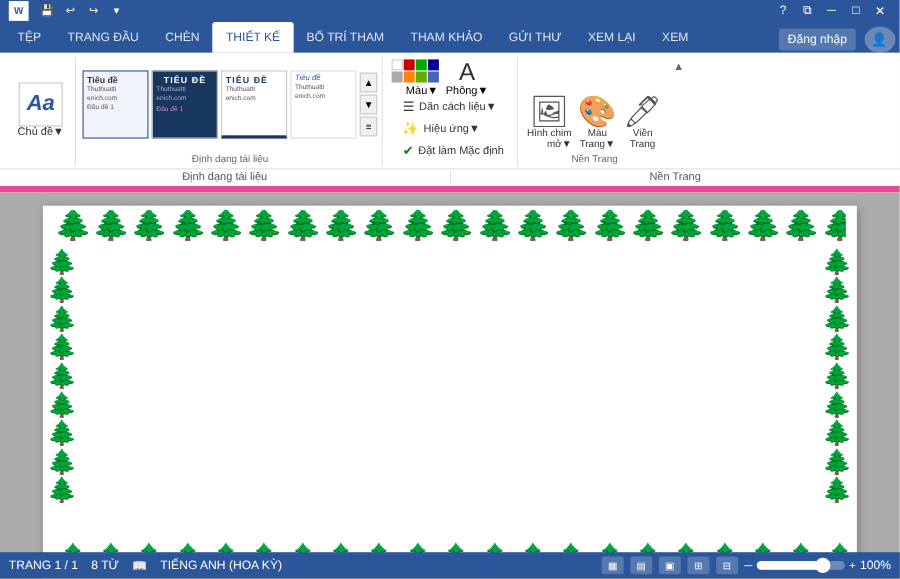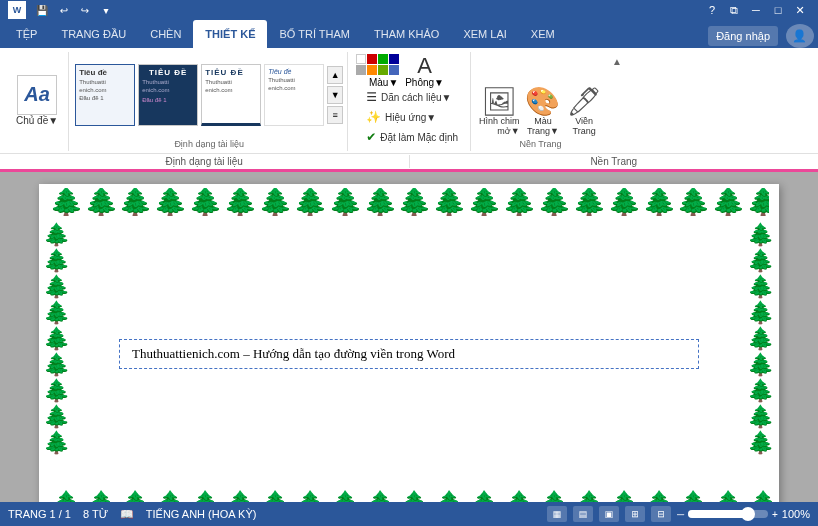--- a/index.html
+++ b/index.html
@@ -20,21 +20,21 @@
     .title-btn {
       width: 20px; height: 20px; display: flex; align-items: center; justify-content: center;
       color: white; font-size: 11px; cursor: pointer; border: none; background: transparent;
     }
 
     .quick-access { display: flex; align-items: center; gap: 3px; }
     .qa-btn { width: 18px; height: 18px; display: flex; align-items: center; justify-content: center; color: white; font-size: 10px; cursor: pointer; }
     .word-icon { width: 18px; height: 18px; background: #fff; color: #2b579a; font-size: 9px; font-weight: bold; display: flex; align-items: center; justify-content: center; margin-right: 4px; }
 
     
-    .ribbon { background: #fff; border-bottom: 3px solid #ec4899; }
+    .ribbon { background: #fff; border-bottom: 6px solid #ec4899; }
 
     
     .tab-bar {
       background: #2b579a;
       display: flex;
       align-items: flex-end;
       height: 28px;
       padding: 0 4px;
     }
     .tab-item {
@@ -43,21 +43,21 @@
       color: rgba(255,255,255,0.85);
       cursor: pointer;
       height: 100%;
       display: flex;
       align-items: center;
       border-radius: 3px 3px 0 0;
     }
     .tab-item.active {
       background: #fff;
       color: #2b579a;
-      font-weight: 700;
+      font-weight: 400;
     }
     .tab-right { margin-left: auto; display: flex; align-items: center; gap: 8px; margin-top: 36px; }
     .login-btn { color: white; font-size: 11px; padding: 4px 8px; background: rgba(255,255,255,0.2); border-radius: 3px; cursor: pointer; }
 
     
     .ribbon-content {
       background: #fff;
       padding: 4px 6px 2px 6px;
       display: flex;
       align-items: stretch;
@@ -196,20 +196,21 @@
 
   <div class="ribbon">
 
     <div class="tab-bar">
       <div class="tab-item">TỆP</div>
       <div class="tab-item">TRANG ĐẦU</div>
       <div class="tab-item">CHÈN</div>
       <div class="tab-item active">THIẾT KẾ</div>
       <div class="tab-item">BỐ TRÍ THAM</div>
       <div class="tab-item">THAM KHẢO</div>
+      <div class="tab-item">GỬI THƯ</div>
       <div class="tab-item">XEM LẠI</div>
       <div class="tab-item">XEM</div>
       <div class="tab-right">
         <div class="login-btn">Đăng nhập</div>
         <div style="width:28px;height:24px;background:rgba(255,255,255,0.3);border-radius:50%;display:flex;align-items:center;justify-content:center;cursor:pointer;">👤</div>
       </div>
     </div>
 
     <div class="ribbon-content">
 
@@ -405,23 +406,20 @@
           <span class="tree">🌲</span>
           <span class="tree">🌲</span>
           <span class="tree">🌲</span>
           <span class="tree">🌲</span>
           <span class="tree">🌲</span>
           <span class="tree">🌲</span>
 
         </div>
       </div>
 
-      <div class="page-content">
-        <input type="text" class="doc-text-input" value="Thuthuattienich.com – Hướng dẫn tạo đường viền trong Word" style="">
-      </div>
 
       <div class="watermark">Thuthuattienich.com</div>
     </div>
   </div>
 
   <div class="status-bar">
     <span>TRANG 1 / 1</span>
     <span>8 TỪ</span>
     <span>📖</span>
     <span>TIẾNG ANH (HOA KỲ)</span>

